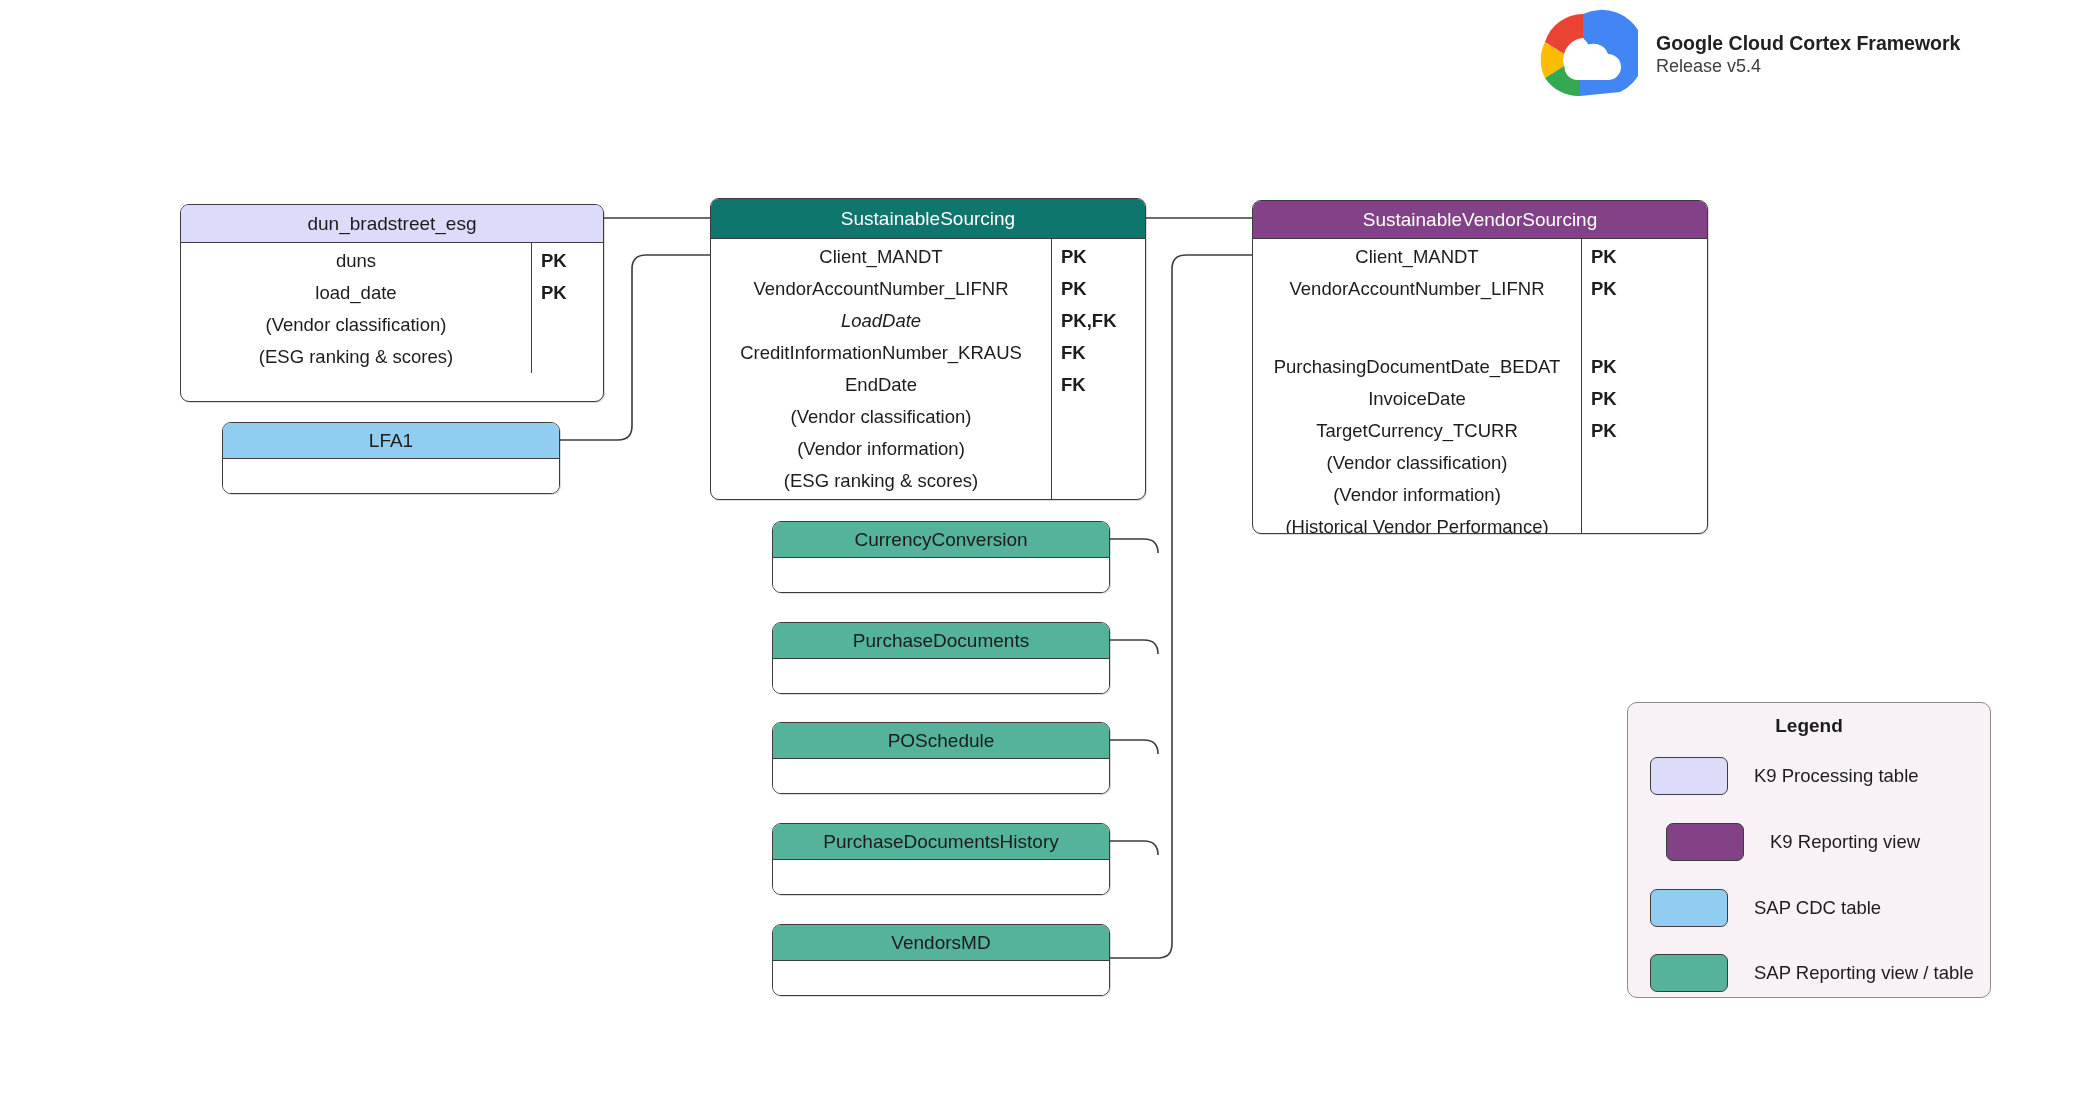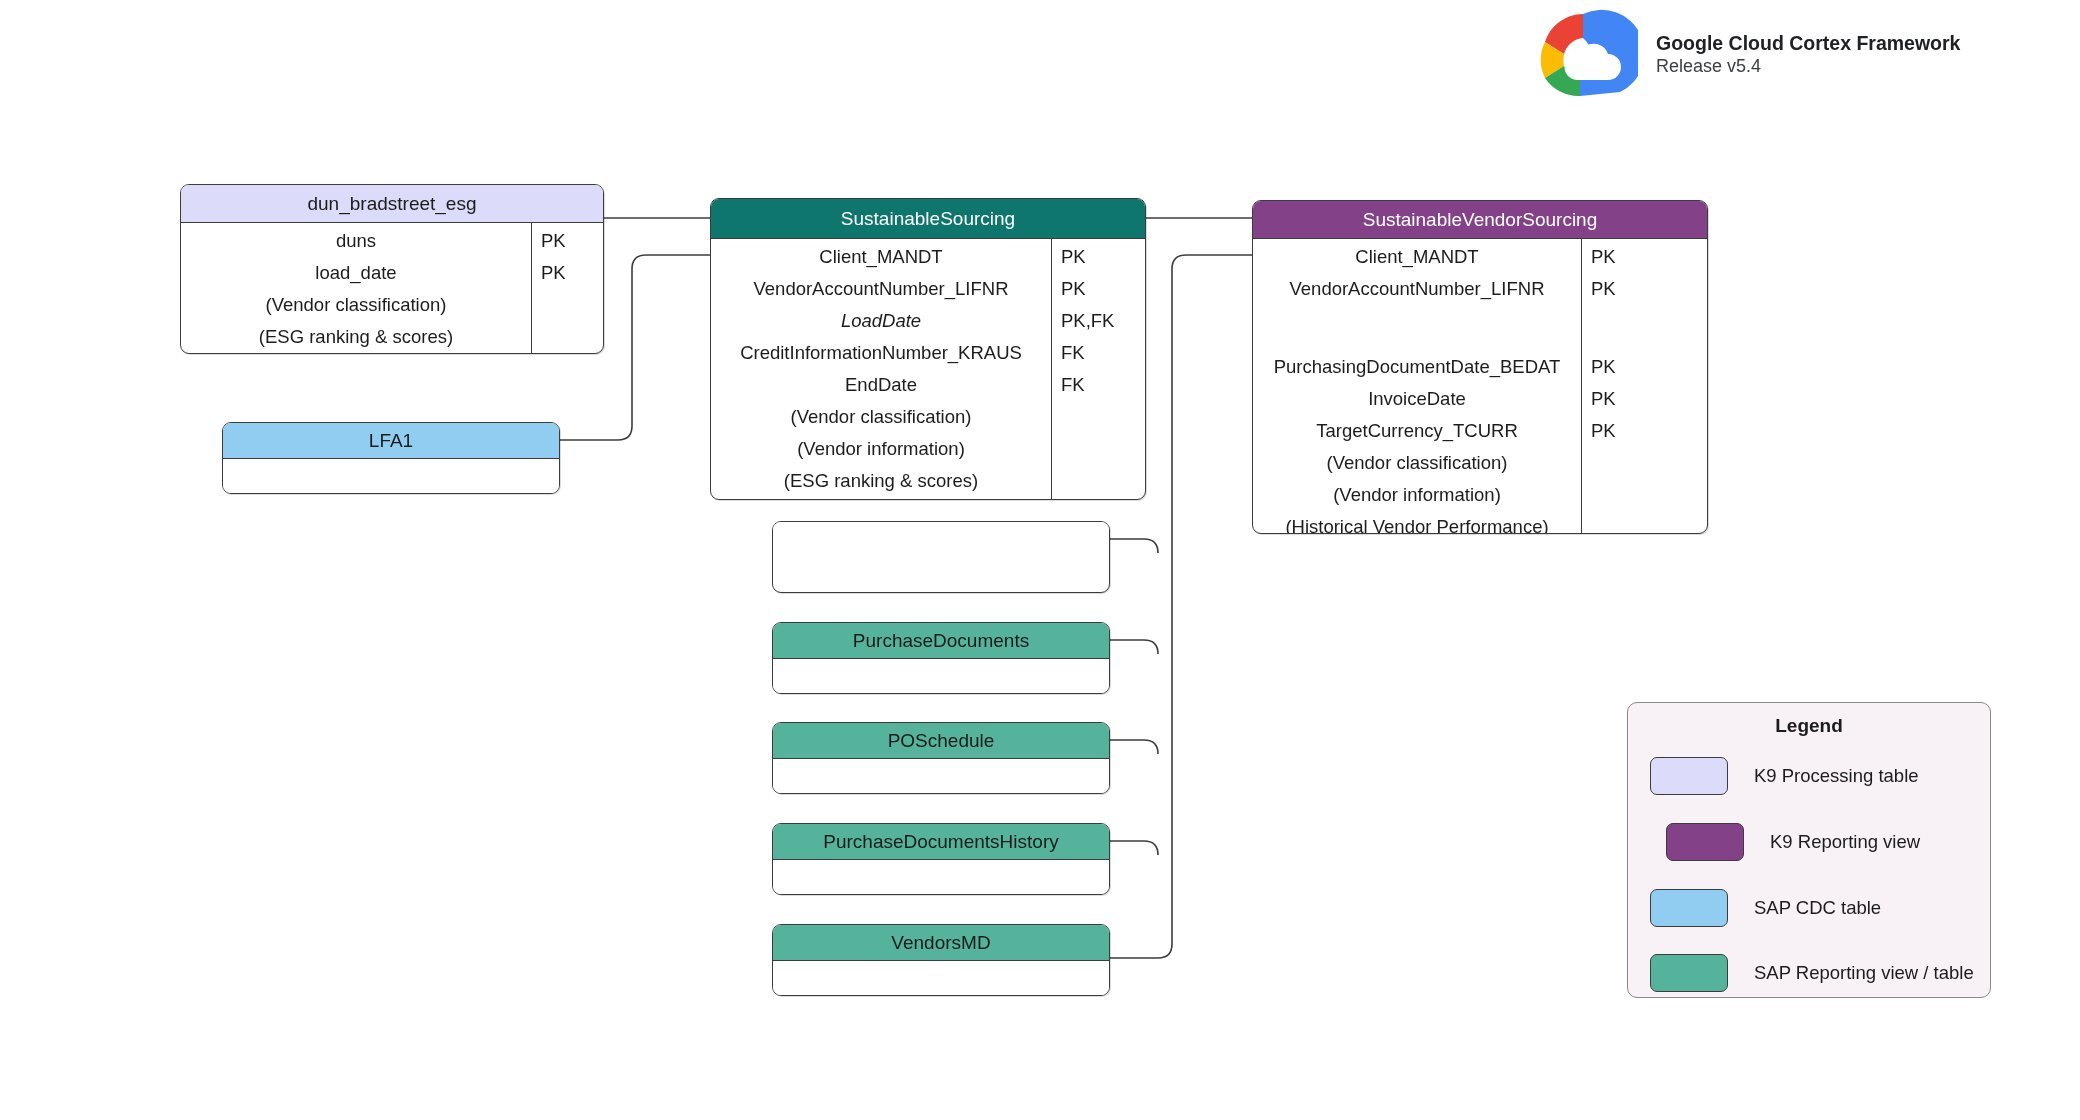--- a/index.html
+++ b/index.html
@@ -89,20 +89,21 @@
     padding: 0 6px;
     white-space: nowrap;
     overflow: hidden;
   }
   .field-key {
     font-size: 18.5px;
     color: #1c1c1c;
     box-sizing: border-box;
     padding-left: 10px;
     white-space: nowrap;
+    font-weight: bold;
   }
   .key-divider {
     position: absolute;
     top: 0;
     bottom: 0;
     width: 0;
     border-left: 1.6px solid #3c3c3c;
   }
   .empty-body { background: #ffffff; }
 
@@ -173,21 +174,21 @@
   <line x1="1146" y1="218" x2="1252" y2="218"></line>
 
   <path d="M1252 255 L1186 255 Q1172 255 1172 269 L1172 944 Q1172 958 1158 958 L1110 958"></path>
 
   <path d="M1110 539 L1144 539 Q1158 539 1158 553"></path>
   <path d="M1110 640 L1144 640 Q1158 640 1158 654"></path>
   <path d="M1110 740 L1144 740 Q1158 740 1158 754"></path>
   <path d="M1110 841 L1144 841 Q1158 841 1158 855"></path>
 </svg>
 
-<div class="entity" id="e-dun" style="left:180px; top:184px; width:424px; height:170px;">
+<div class="entity" id="e-dun" style="left:180px; top:204px; width:424px; height:198px;">
   <div class="entity-header" style="height:38px; background:#dcdcfa;">dun_bradstreet_esg</div>
   <div class="entity-body" style="height:130px; padding-top:2px;">
     <div class="key-divider" style="left:350px;"></div>
     <div class="field-row" style="height:32px;">
       <div class="field-name" style="width:350px;">duns</div>
       <div class="field-key" style="width:72px;">PK</div>
     </div>
     <div class="field-row" style="height:32px;">
       <div class="field-name" style="width:350px;">load_date</div>
       <div class="field-key" style="width:72px;">PK</div>
@@ -284,20 +285,21 @@
     </div>
   </div>
 </div>
 
 <div class="entity" id="e-lfa1" style="left:222px; top:422px; width:338px; height:72px;">
   <div class="entity-header" style="height:36px; background:#91cdf0;">LFA1</div>
   <div class="entity-body empty-body" style="height:36px;"></div>
 </div>
 
 <div class="entity" id="e-cc" style="left:772px; top:521px; width:338px; height:72px;">
+  <div class="entity-header" style="height:36px; background:#55b39b;">CurrencyConversion</div>
   <div class="entity-body empty-body" style="height:36px;"></div>
 </div>
 
 <div class="entity" id="e-pd" style="left:772px; top:622px; width:338px; height:72px;">
   <div class="entity-header" style="height:36px; background:#55b39b;">PurchaseDocuments</div>
   <div class="entity-body empty-body" style="height:36px;"></div>
 </div>
 
 <div class="entity" id="e-pos" style="left:772px; top:722px; width:338px; height:72px;">
   <div class="entity-header" style="height:36px; background:#55b39b;">POSchedule</div>

